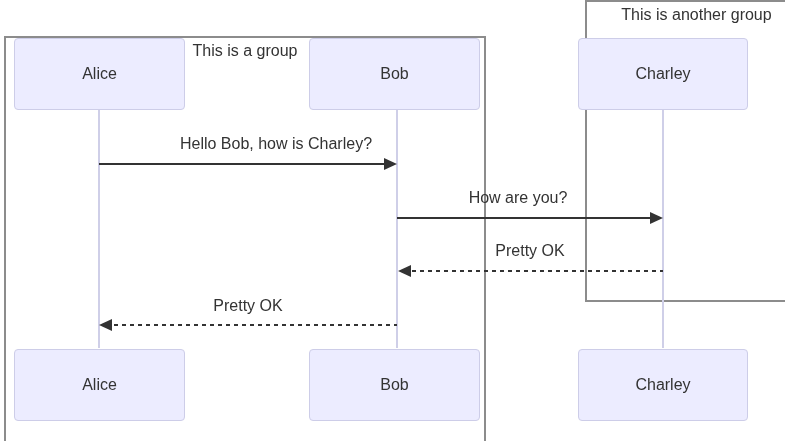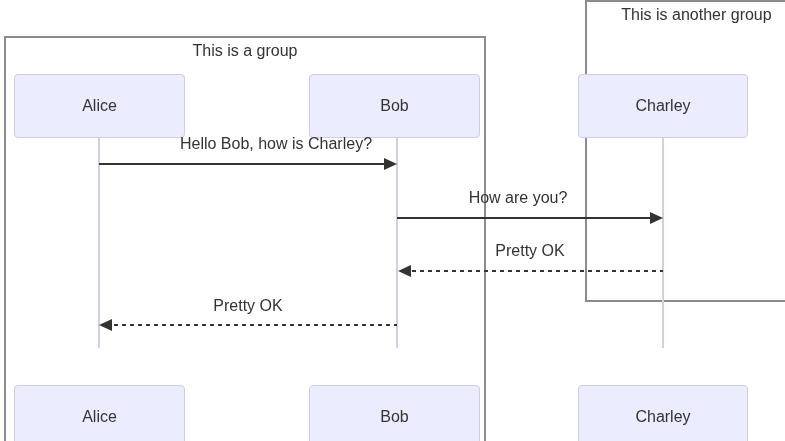--- a/index.html
+++ b/index.html
@@ -34,27 +34,27 @@
     white-space:nowrap;
   }
   .lifeline{
     position:absolute;width:2px;top:110px;height:238px;
     background:var(--lifeline);
   }
   .ll-alice{left:98px;}
   .ll-bob{left:396px;}
   .ll-charley{left:662px;}
   .actor{
-    position:absolute;height:64px;
+    position:absolute;height:72px;
     background:var(--actor-fill);
     border:1px solid var(--actor-border);
     border-radius:4px;
     box-sizing:border-box;
     display:flex;align-items:center;justify-content:center;
-    font-size:16px;color:var(--text);margin-top:36px;
+    font-size:16px;color:var(--text);
   }
   .row-top{top:38px;}
   .row-bottom{top:349px;}
   .a-alice{left:14px;width:171px;}
   .a-bob{left:309px;width:171px;}
   .a-charley{left:578px;width:170px;}
   .msg-label{
     position:absolute;text-align:center;font-size:16px;line-height:19px;
     color:var(--text);white-space:nowrap;
   }

